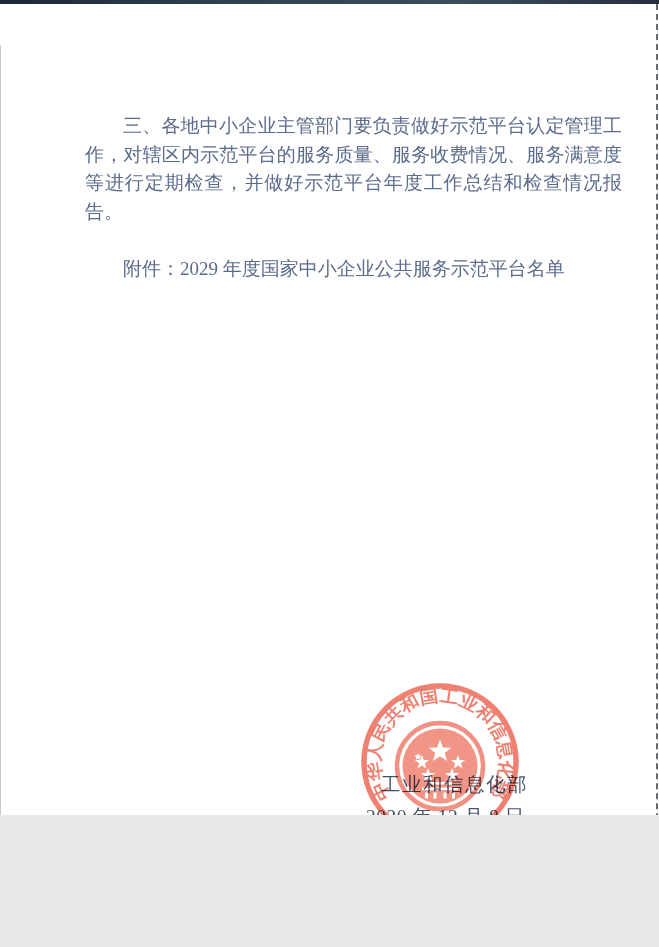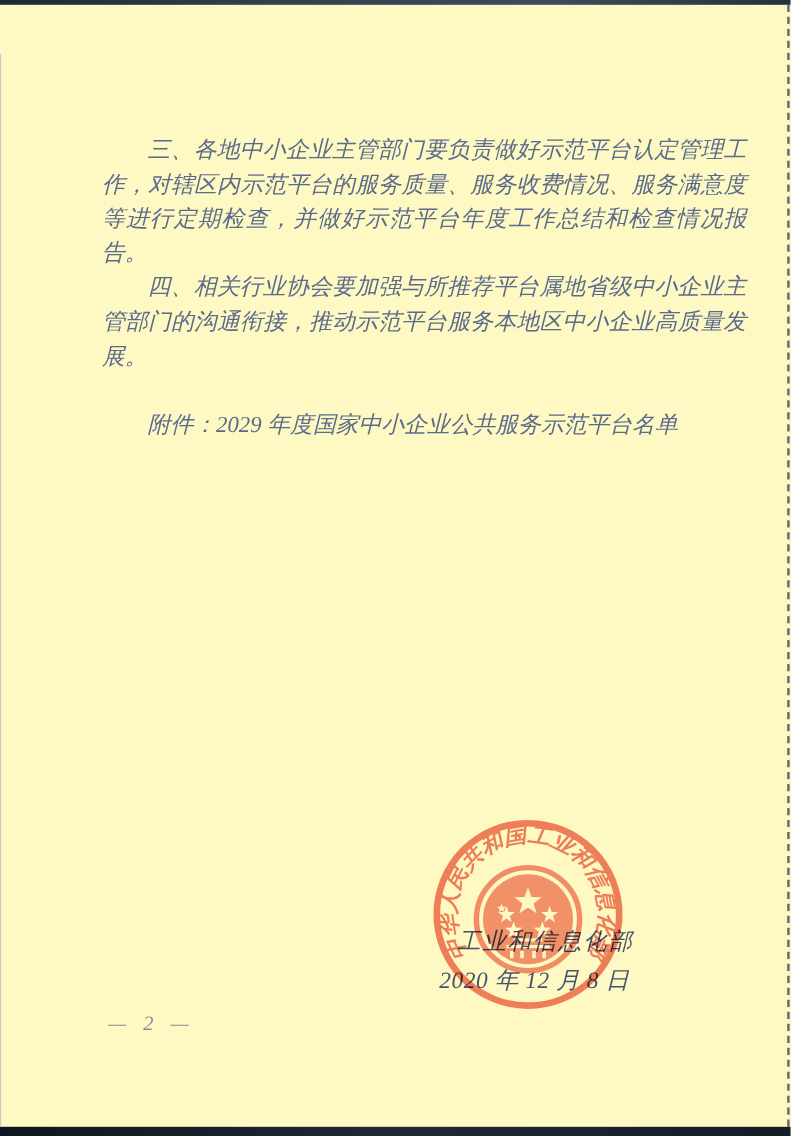--- a/index.html
+++ b/index.html
@@ -1,22 +1,21 @@
 <!DOCTYPE html>
 <html><head>
 <meta charset="utf-8">
 <style>
   html,body{margin:0;padding:0;background:#e8e8e8;}
   .page{
     position:relative;
-    width:659px;height:947px;
-    background:#fef9c3;
+    width:659px;height:815px;
+    background:#ffffff;
     overflow:hidden;
     font-family:"Liberation Serif","DejaVu Serif",serif;
-    font-style:italic;
   }
   
   .edge-top{
     position:absolute;left:0;top:0;width:659px;height:4px;
     background:linear-gradient(90deg,#1d2836 0%,#31404f 35%,#3c4c5c 70%,#27303c 100%);
   }
   .edge-bottom{
     position:absolute;left:0;top:939px;width:659px;height:8px;
     background:linear-gradient(90deg,#10161f 0%,#1e2934 50%,#141c26 100%);
   }
@@ -68,21 +67,20 @@
 
 <div class="page">
 
   <div class="edge-top"></div>
   <div class="edge-bottom"></div>
   <div class="edge-right"></div>
   <div class="edge-left"></div>
 
   <div class="content">
     <p>三、各地中小企业主管部门要负责做好示范平台认定管理工作，对辖区内示范平台的服务质量、服务收费情况、服务满意度等进行定期检查，并做好示范平台年度工作总结和检查情况报告。</p>
-    <p>四、相关行业协会要加强与所推荐平台属地省级中小企业主管部门的沟通衔接，推动示范平台服务本地区中小企业高质量发展。</p>
     <p class="attachment">附件：2029 年度国家中小企业公共服务示范平台名单</p>
   </div>
 
   <div class="sig-issuer">工业和信息化部</div>
   <div class="sig-date">2020 年 12 月 8 日</div>
 
   <svg class="seal" viewBox="0 0 168 168" xmlns="http://www.w3.org/2000/svg">
 
     <circle cx="84" cy="84" r="76" fill="none" stroke="#ee7767" stroke-width="5.5"></circle>
     <defs>

